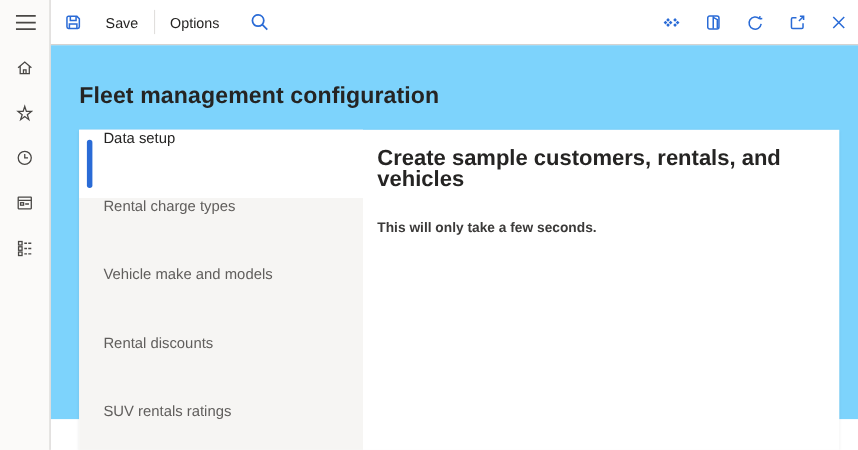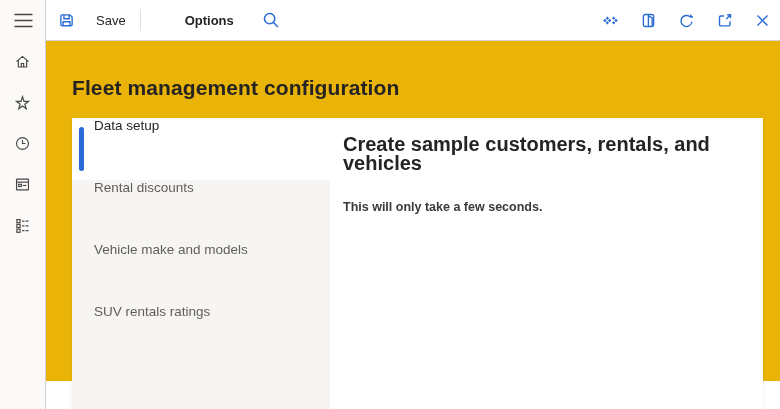--- a/index.html
+++ b/index.html
@@ -42,34 +42,34 @@
     display: flex; align-items: center;
     z-index: 2;
   }
   .tb-btn {
     display: flex; align-items: center; gap: 6px;
     height: 41px; padding: 0 8px; cursor: pointer;
     font-size: 13px; color: #252423; white-space: nowrap;
   }
   .tb-btn.save { margin-left: 4px; gap: 21px; }
   .tb-divider { width: 1px; height: 22px; background: #e1dfdd; margin: 0 6px; }
-  .tb-options { font-weight: 700; margin-left: 30px; }
+  .tb-options { font-weight: 400; }
   .tb-search { margin-left: 12px; }
   .tb-spacer { flex: 1; }
   .tb-right { display: flex; align-items: center; gap: 21px; margin-right: 9px; }
   .tb-icon {
     width: 17px; height: 17px; cursor: pointer;
     display: flex; align-items: center; justify-content: center;
   }
   .blue-ic { stroke: #2a6bd6; fill: none; stroke-width: 1.3; }
 
   
   .page {
     position: absolute; left: 46px; top: 41px; width: 734px; height: 340px;
-    background: #eab308;
+    background: #7dd3fc;
   }
   .page-title {
     position: absolute; left: 26px; top: 34px;
     font-size: 21px; line-height: 25px; font-weight: 600; color: #252423;
     letter-spacing: 0.1px;
   }
 
   
   .card {
     position: absolute; left: 26px; top: 77px; width: 691px; height: 291px;
@@ -214,25 +214,29 @@
   <div class="page-title">Fleet management configuration</div>
 
   <div class="card">
     <div class="tab-col">
       <div class="tab selected">
         <span class="indicator"></span>
         <span>Data setup</span>
       </div>
       <div class="tab">
 
+        <span>Rental charge types</span>
+      </div>
+      <div class="tab">
+
+        <span>Vehicle make and models</span>
+      </div>
+      <div class="tab">
+
         <span>Rental discounts</span>
-      </div>
-      <div class="tab">
-
-        <span>Vehicle make and models</span>
       </div>
       <div class="tab">
 
         <span>SUV rentals ratings</span>
       </div>
     </div>
 
     <div class="content">
       <div class="content-heading">Create sample customers, rentals, and vehicles</div>
       <div class="content-desc">This will only take a few seconds.</div>

